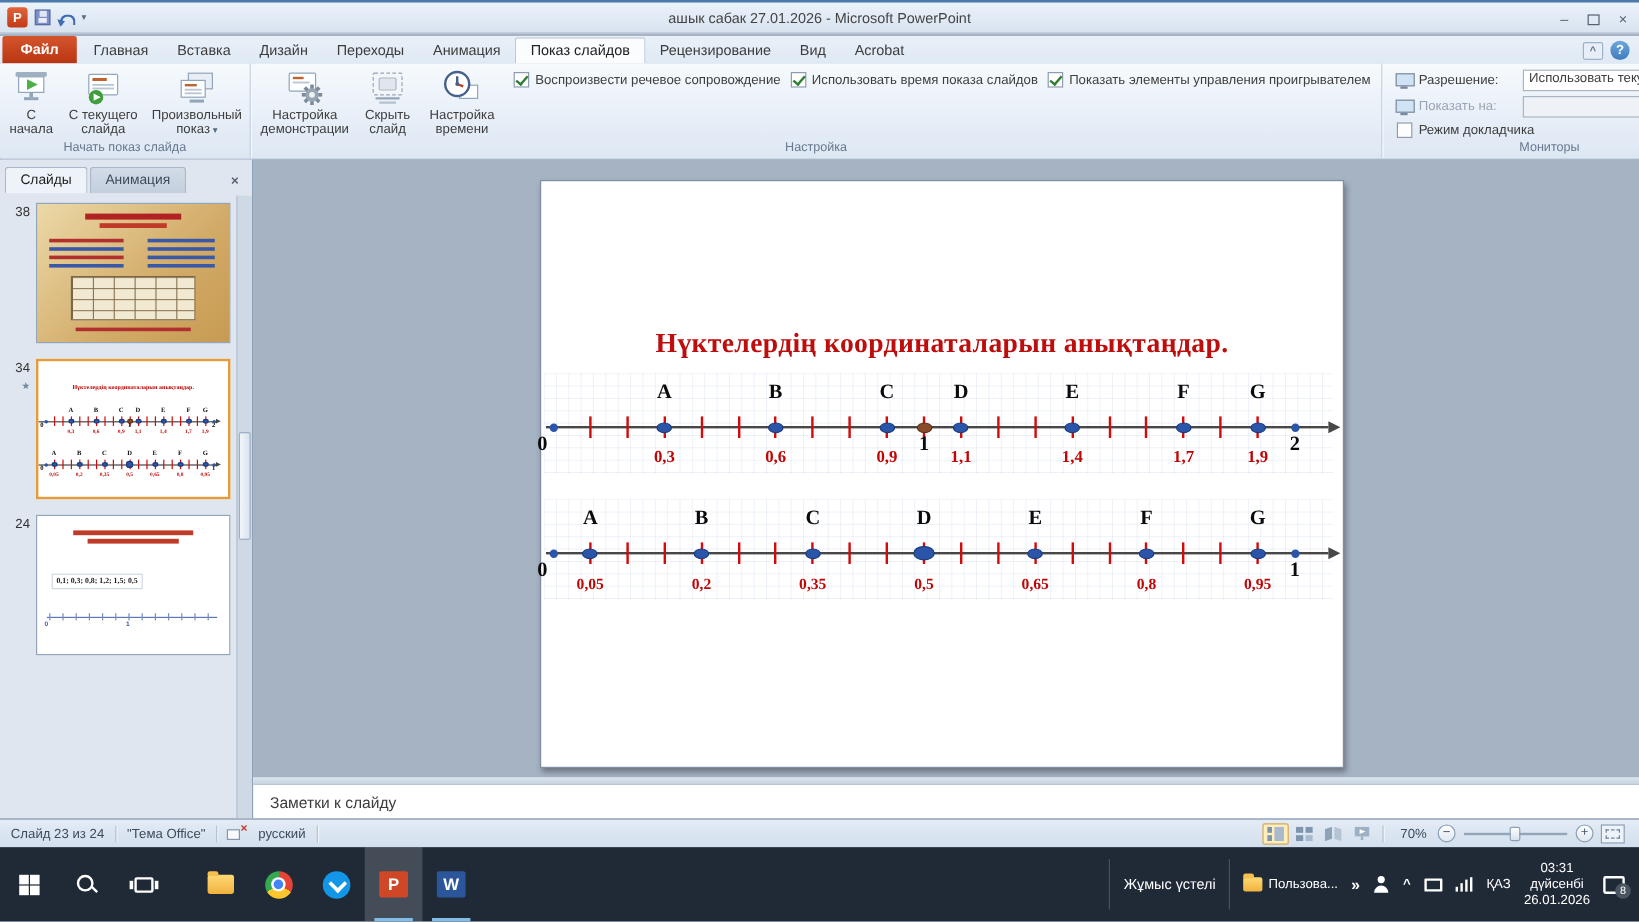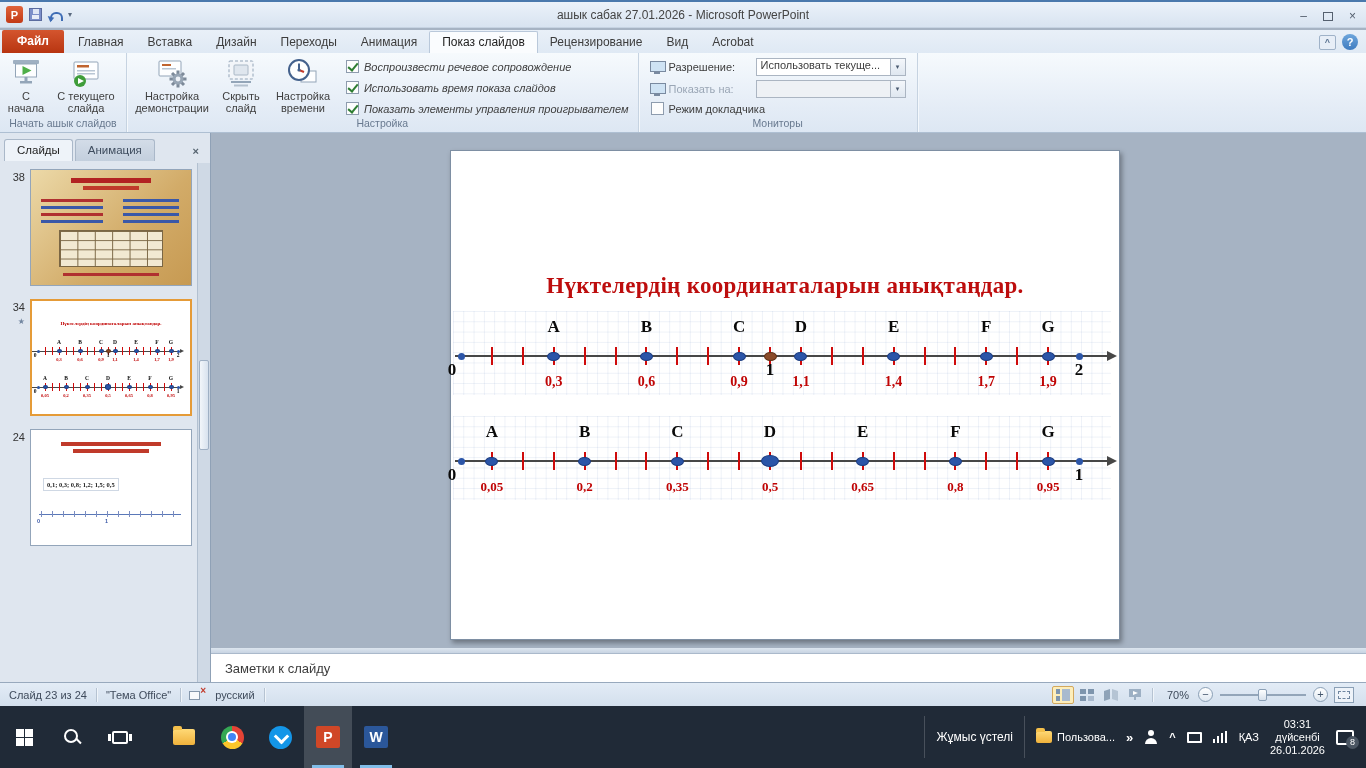--- a/index.html
+++ b/index.html
@@ -33,21 +33,21 @@
   
   .ribbon { position:absolute; left:0; top:53px; width:100%; height:80px; background:linear-gradient(#f6fafd,#e4ecf6 70%,#dde7f3); border-bottom:1px solid #aebfd2; display:flex; }
   .rgroup { display:flex; flex-direction:column; border-right:1px solid #c6d3e1; box-shadow:1px 0 0 #f4f8fc; flex:none; }
   .rgroup-body { flex:1; display:flex; align-items:flex-start; padding:2px 3px 0; overflow:hidden; }
   .rgroup-label { text-align:center; font-size:10.5px; color:#68798f; padding:0 6px 3px; white-space:nowrap; }
   .bigbtn { display:flex; flex-direction:column; align-items:center; height:62px; padding:2px 4px 0; border-radius:3px; }
   .bicon { width:32px; height:32px; flex:none; }
   .bicon svg { width:32px; height:32px; }
   .blabel { font-size:11px; line-height:12px; text-align:center; color:#3e3e3e; margin-top:1px; white-space:nowrap; }
   .dd-arrow { font-size:8px; color:#5a6a80; }
-  .chk-col { display:flex; flex-direction:column; gap:8px; padding:5px 6px 0 8px;font-style:italic; }
+  .chk-col { display:flex; flex-direction:row; gap:8px; padding:5px 6px 0 8px; }
   .chk-row { display:flex; align-items:center; gap:5px; white-space:nowrap; font-size:11px; color:#3e3e3e; }
   .chk-box { width:13px; height:13px; background:#fdfdfd; border:1px solid #8e9cae; position:relative; flex:none; }
   .chk-box.checked:before { content:""; position:absolute; left:3px; top:0; width:4px; height:8px; border-right:2px solid #2e7d32; border-bottom:2px solid #2e7d32; transform:rotate(40deg); }
   .mon-col { display:flex; flex-direction:column; gap:4px; padding:3px 8px 0; }
   .mon-row { display:flex; align-items:center; gap:5px; font-size:11px; white-space:nowrap; height:18px; }
   .mon-row.disabled { color:#9aa6b5; }
   .mon-label { width:82px; }
   .mon-select { width:150px; height:18px; background:#fff; border:1px solid #abb5c2; display:flex; align-items:flex-start; }
   .mon-select.disabled { background:#eef1f5; }
   .mon-select .val { flex:1; padding:0 4px; font-size:11px; overflow:hidden; white-space:nowrap; }
@@ -211,22 +211,33 @@
           <div class="bicon"><svg viewBox="0 0 32 32">
               <rect x="4" y="5" width="24" height="17" rx="1" fill="#fdfeff" stroke="#93a5b8"></rect>
               <rect x="7" y="8" width="12" height="2.5" fill="#c0642f"></rect>
               <rect x="7" y="13" width="18" height="1.5" fill="#b9c6d4"></rect>
               <rect x="7" y="16" width="18" height="1.5" fill="#b9c6d4"></rect>
               <circle cx="10" cy="24" r="6" fill="#3f9d3a"></circle>
               <polygon points="8,21 14,24 8,27" fill="#fff"></polygon>
             </svg></div>
           <div class="blabel">С текущего<br>слайда</div>
         </div>
-      </div>
-    <div class="rgroup-label">Начать ашык слайдов</div>
+        <div class="bigbtn" style="width: 82px;">
+          <div class="bicon"><svg viewBox="0 0 32 32">
+              <rect x="9" y="4" width="20" height="13" fill="#e8eef5" stroke="#93a5b8"></rect>
+              <rect x="3" y="10" width="20" height="14" fill="#fdfeff" stroke="#93a5b8"></rect>
+              <rect x="6" y="13" width="10" height="2" fill="#c0642f"></rect>
+              <rect x="6" y="17" width="14" height="1.5" fill="#b9c6d4"></rect>
+              <rect x="6" y="20" width="14" height="1.5" fill="#b9c6d4"></rect>
+              <rect x="10" y="26" width="12" height="2.5" fill="#93a5b8"></rect>
+            </svg></div>
+          <div class="blabel">Произвольный<br>показ<span class="dd-arrow"> ▾</span></div>
+        </div>
+      </div>
+    <div class="rgroup-label">Начать показ слайда</div>
   </div>
   <div class="rgroup">
     <div class="rgroup-body" id="grp-setup">
         <div class="bigbtn" style="width: 84px;">
           <div class="bicon"><svg viewBox="0 0 32 32">
               <rect x="3" y="4" width="22" height="15" rx="1" fill="#fdfeff" stroke="#93a5b8"></rect>
               <rect x="6" y="7" width="9" height="2" fill="#c0642f"></rect>
               <rect x="6" y="11" width="14" height="1.5" fill="#b9c6d4"></rect>
               <g transform="translate(22,22)">
                 <rect x="-1.5" y="-8.5" width="3" height="17" fill="#7d8a99"></rect>

